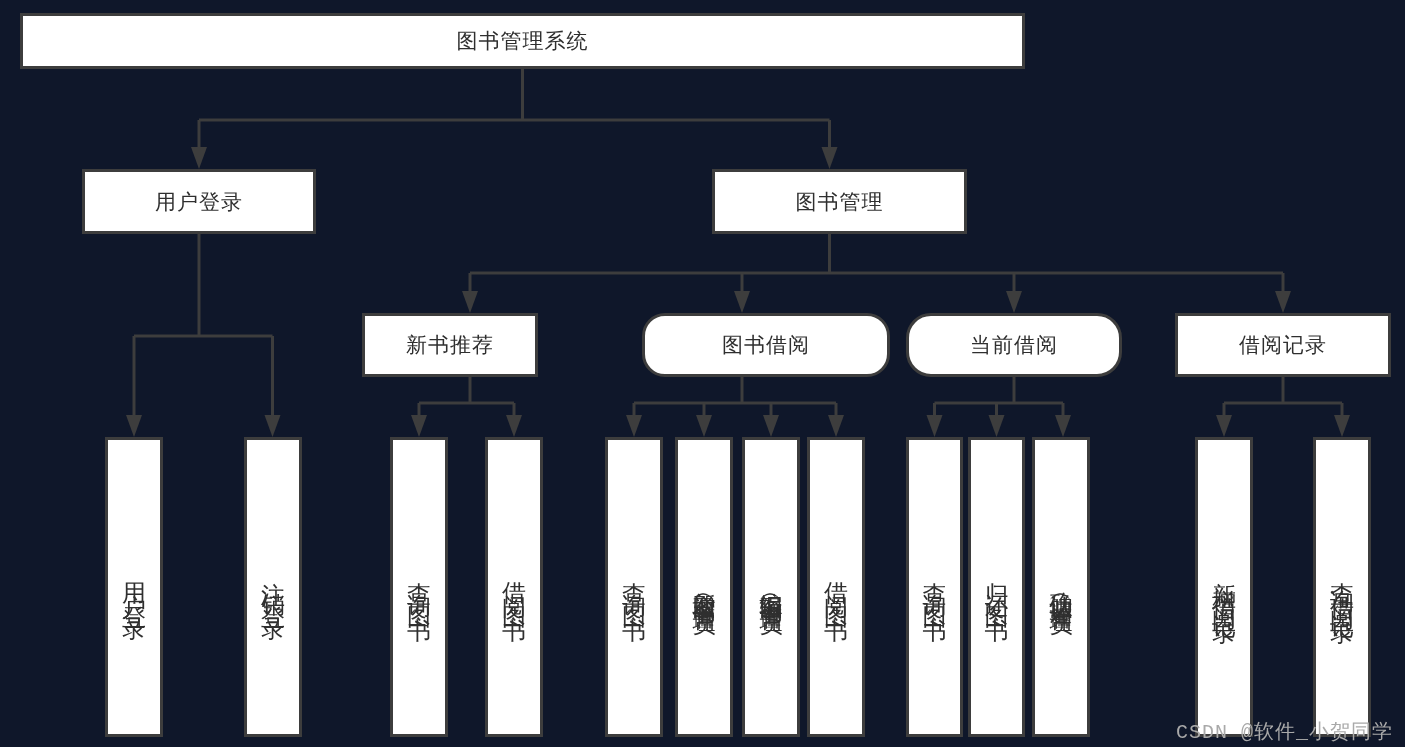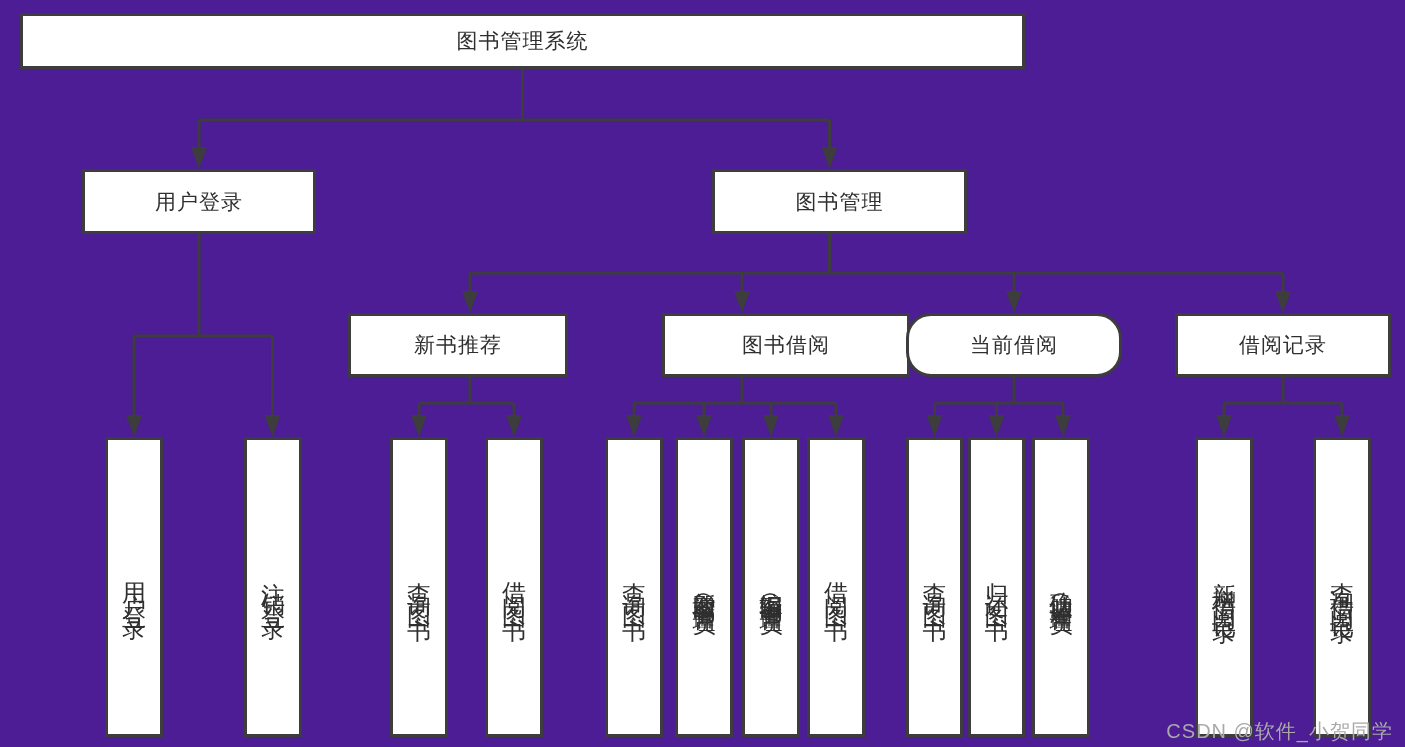--- a/index.html
+++ b/index.html
@@ -1,44 +1,44 @@
 <!DOCTYPE html>
 <html><head>
 <meta charset="utf-8">
 <style>
   html,body { margin:0; padding:0; background:#ffffff; }
   .stage {
-    position:relative; width:1405px; height:747px; background:#4c1d95;
+    position:relative; width:1405px; height:747px; background:#0f172a;
     font-family:"Liberation Sans","DejaVu Sans",sans-serif; overflow:hidden;
   }
   svg.wires { position:absolute; left:0; top:0; width:1405px; height:747px; }
   svg.wires line { stroke:#3d3d3d; stroke-width:3; }
   svg.wires polygon { fill:#3d3d3d; stroke:none; }
   .node {
     position:absolute; box-sizing:border-box; background:#ffffff;
     border:3px solid #3d3d3d; display:flex; align-items:center; justify-content:center;
     color:#2f2f2f;
   }
   .hnode { font-size:21px; letter-spacing:1px; }
   .leaf {
     writing-mode:vertical-rl; text-orientation:mixed;
     font-size:24px; letter-spacing:12px; line-height:1;
   }
   .leaf.mid  { letter-spacing:8px; }
   .leaf.long { font-size:23px; letter-spacing:3px; }
   .watermark {
     position:absolute; right:12px; bottom:2px;
-    color:#a9a9a9; font-size:20px; letter-spacing:1px; white-space:nowrap;
+    color:#a9a9a9; font-size:20px; letter-spacing:1px; white-space:nowrap;font-family:Liberation Mono, monospace;
   }
   
   #root      { left:20px;  top:13px;  width:1005px; height:56px; }
   #userlogin { left:82px;  top:169px; width:234px;  height:65px; }
   #bookmgmt  { left:712px; top:169px; width:255px;  height:65px; }
-  #newbook   { left:348px; top:313px; width:220px;  height:64px; }
-  #borrow    { left:662px; top:313px; width:248px;  height:64px; }
+  #newbook   { left:362px; top:313px; width:176px;  height:64px; }
+  #borrow    { left:642px; top:313px; width:248px;  height:64px;border-radius:23px; }
   #current   { left:906px; top:313px; width:216px;  height:64px;border-radius:25px; }
   #records   { left:1175px;top:313px; width:216px;  height:64px; }
   .leaf      { top:437px; height:300px; width:58px; }
   #lf1  { left:105px; }  #lf2  { left:244px; }
   #lf3  { left:390px; }  #lf4  { left:485px; }
   #lf5  { left:605px; }  #lf6  { left:675px; }
   #lf7  { left:742px; }  #lf8  { left:807px; }
   #lf9  { left:906px;  width:57px; }
   #lf10 { left:968px;  width:57px; }
   #lf11 { left:1032px; }

